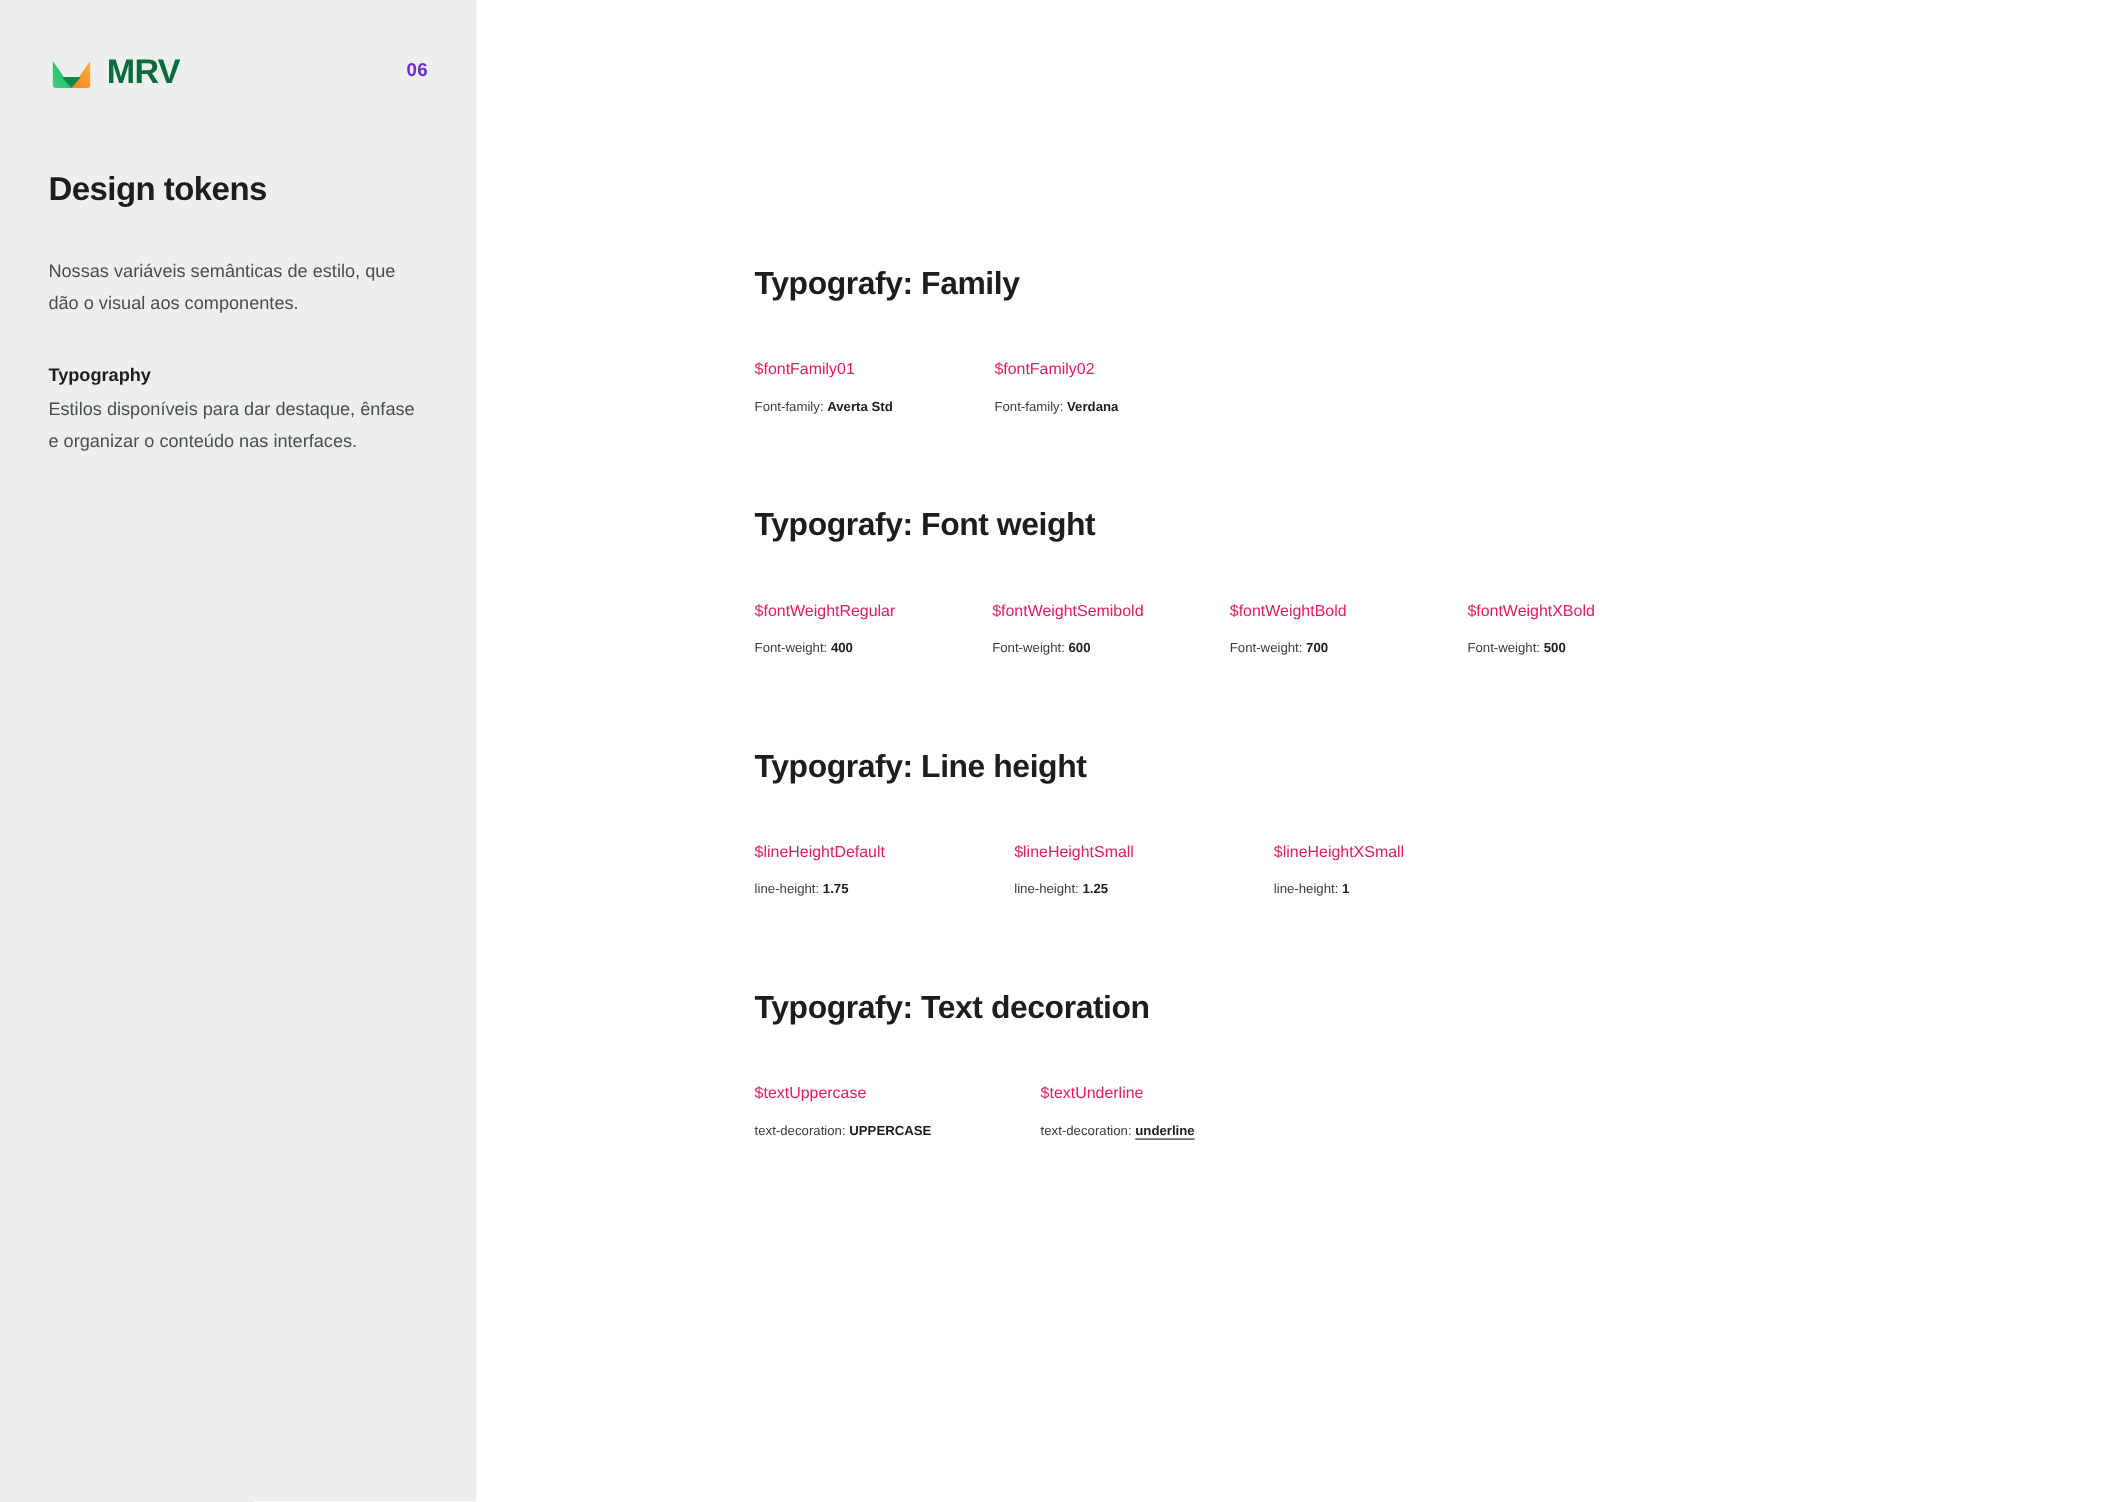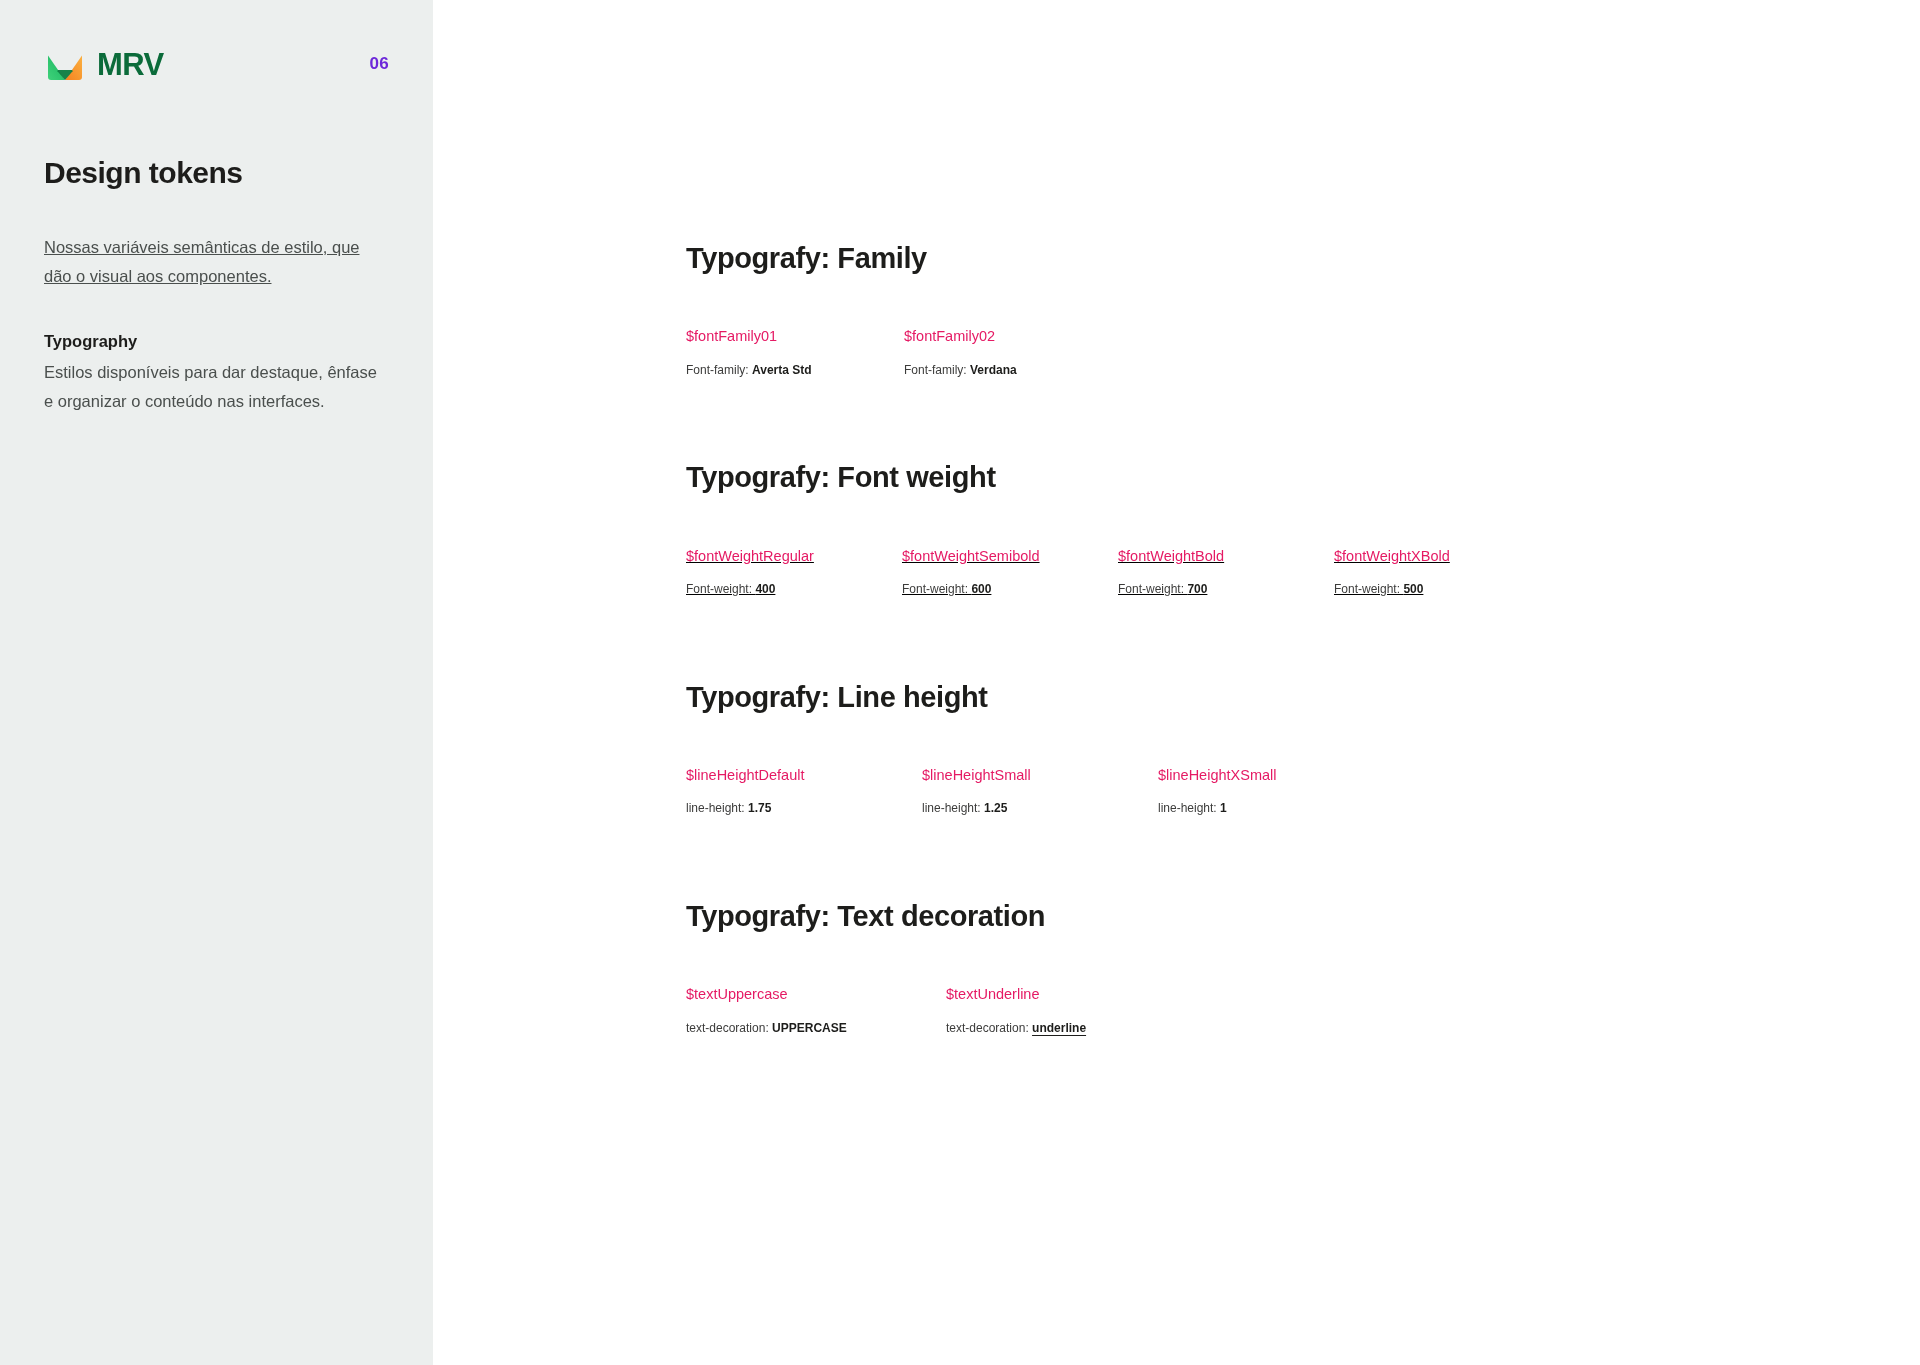--- a/index.html
+++ b/index.html
@@ -85,21 +85,20 @@
     margin-bottom: 42px;
   }
 
   .sidebar-intro {
     font-size: 16.5px;
     font-weight: 400;
     color: #4A4F4D;
     line-height: 1.75;
     margin-bottom: 36px;
     max-width: 335px;
-    text-decoration: underline;
   }
 
   .sidebar-section-label {
     font-size: 16.5px;
     font-weight: 700;
     color: #1D1D1B;
     line-height: 1.75;
     margin-bottom: 2px;
   }
 
@@ -172,21 +171,21 @@
     color: #1D1D1B;
   }
 
   .token-value b.underline {
     text-decoration: underline;
     text-underline-offset: 2.5px;
   }
 
   
   .cols-family   .token-cell { width: 218px; }
-  .cols-weight   .token-cell { width: 216px; text-decoration: underline; }
+  .cols-weight   .token-cell { width: 216px; }
   .cols-line     .token-cell { width: 236px; }
   .cols-decor    .token-cell { width: 260px; }
 </style>
 </head>
 <body>
 
 <div class="page">
 
   <aside class="sidebar">
 

